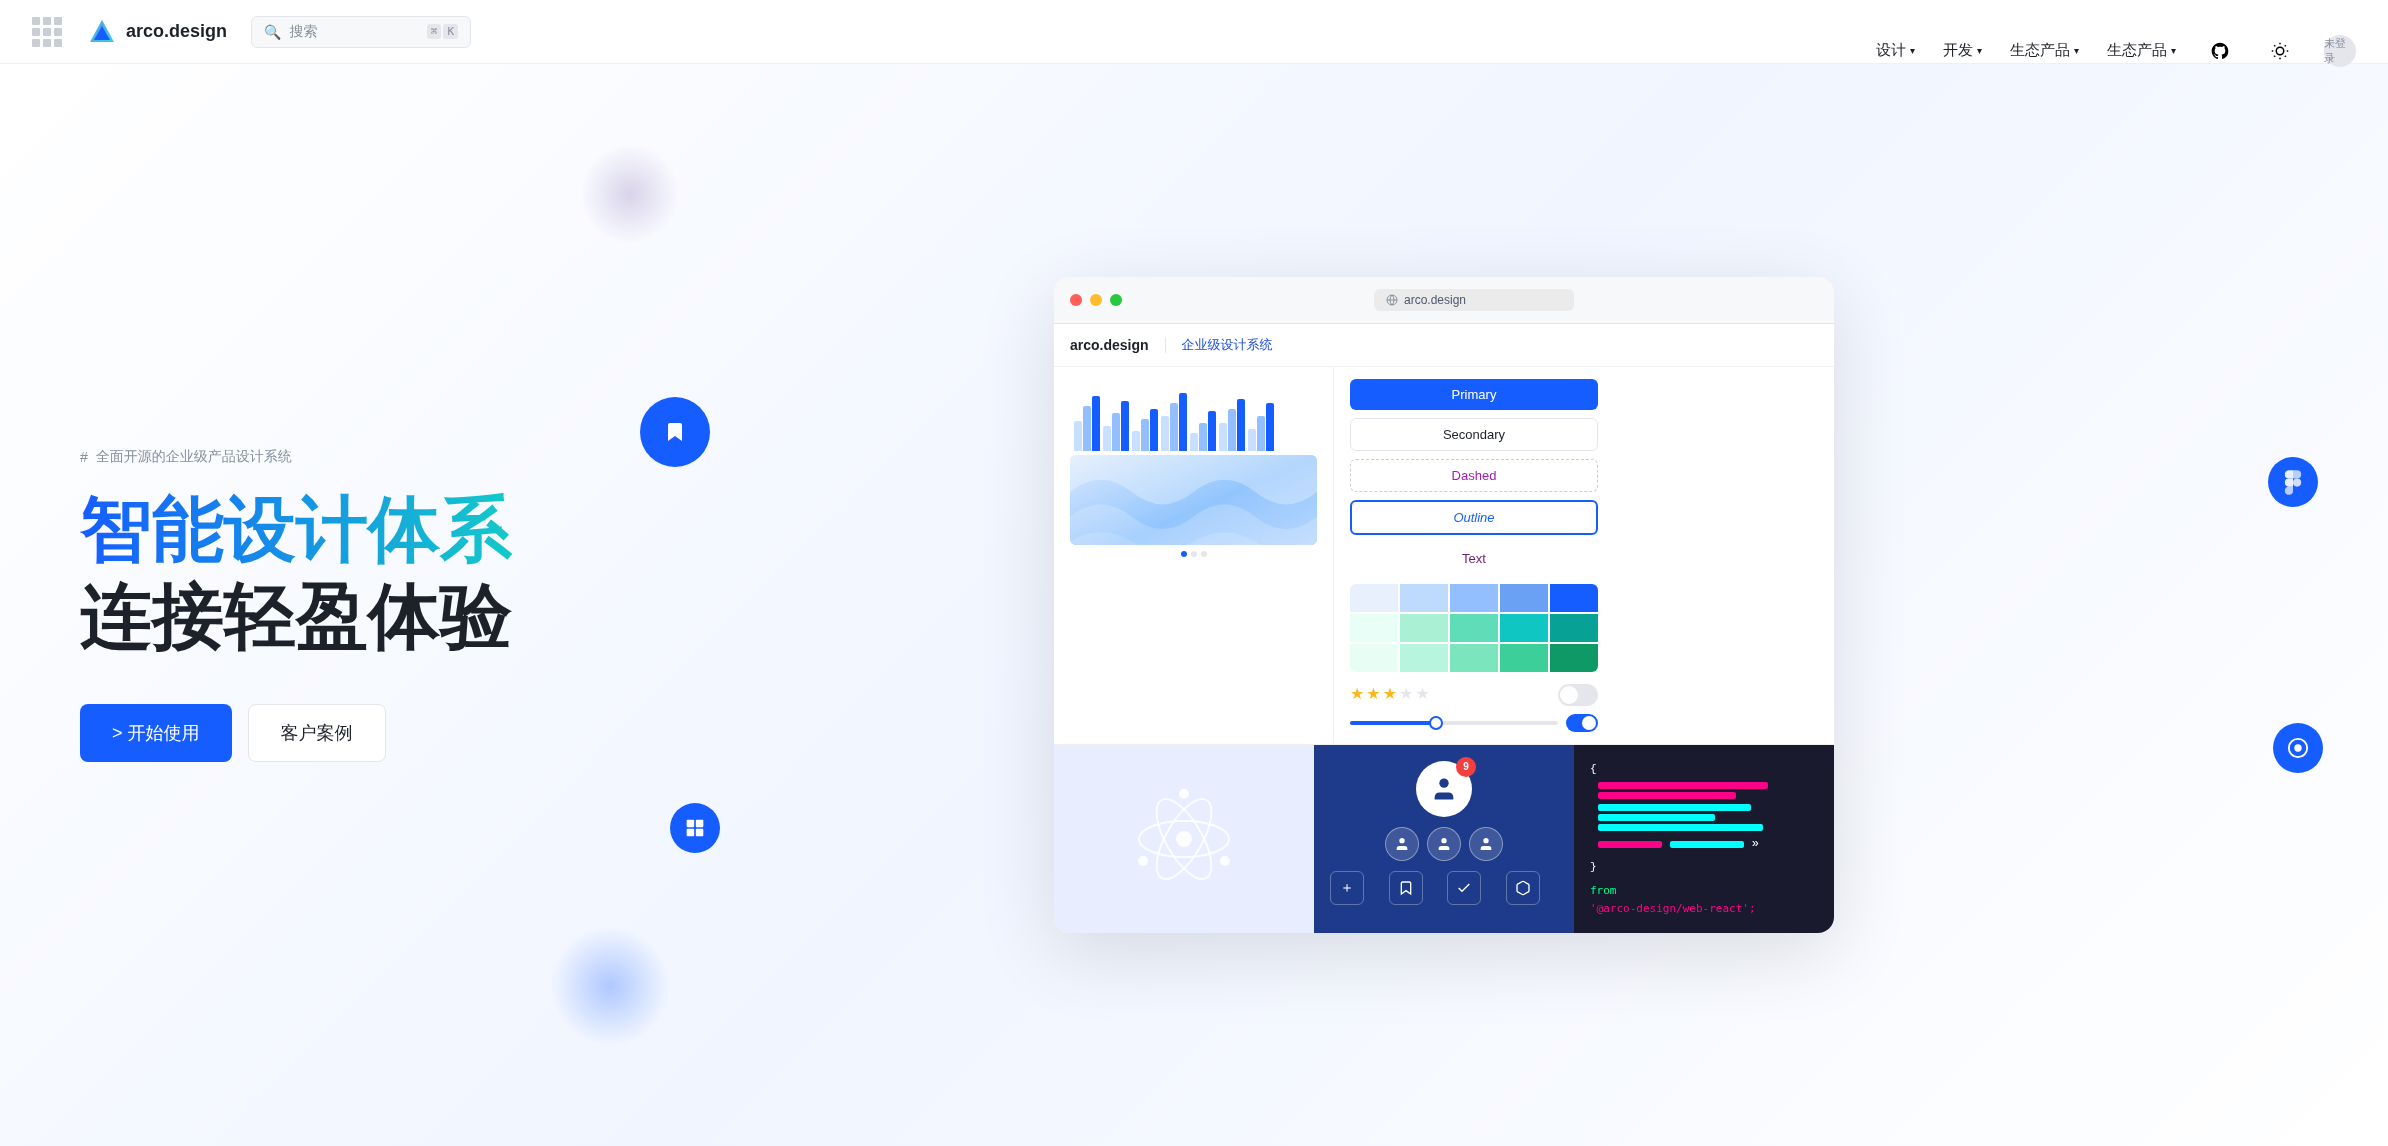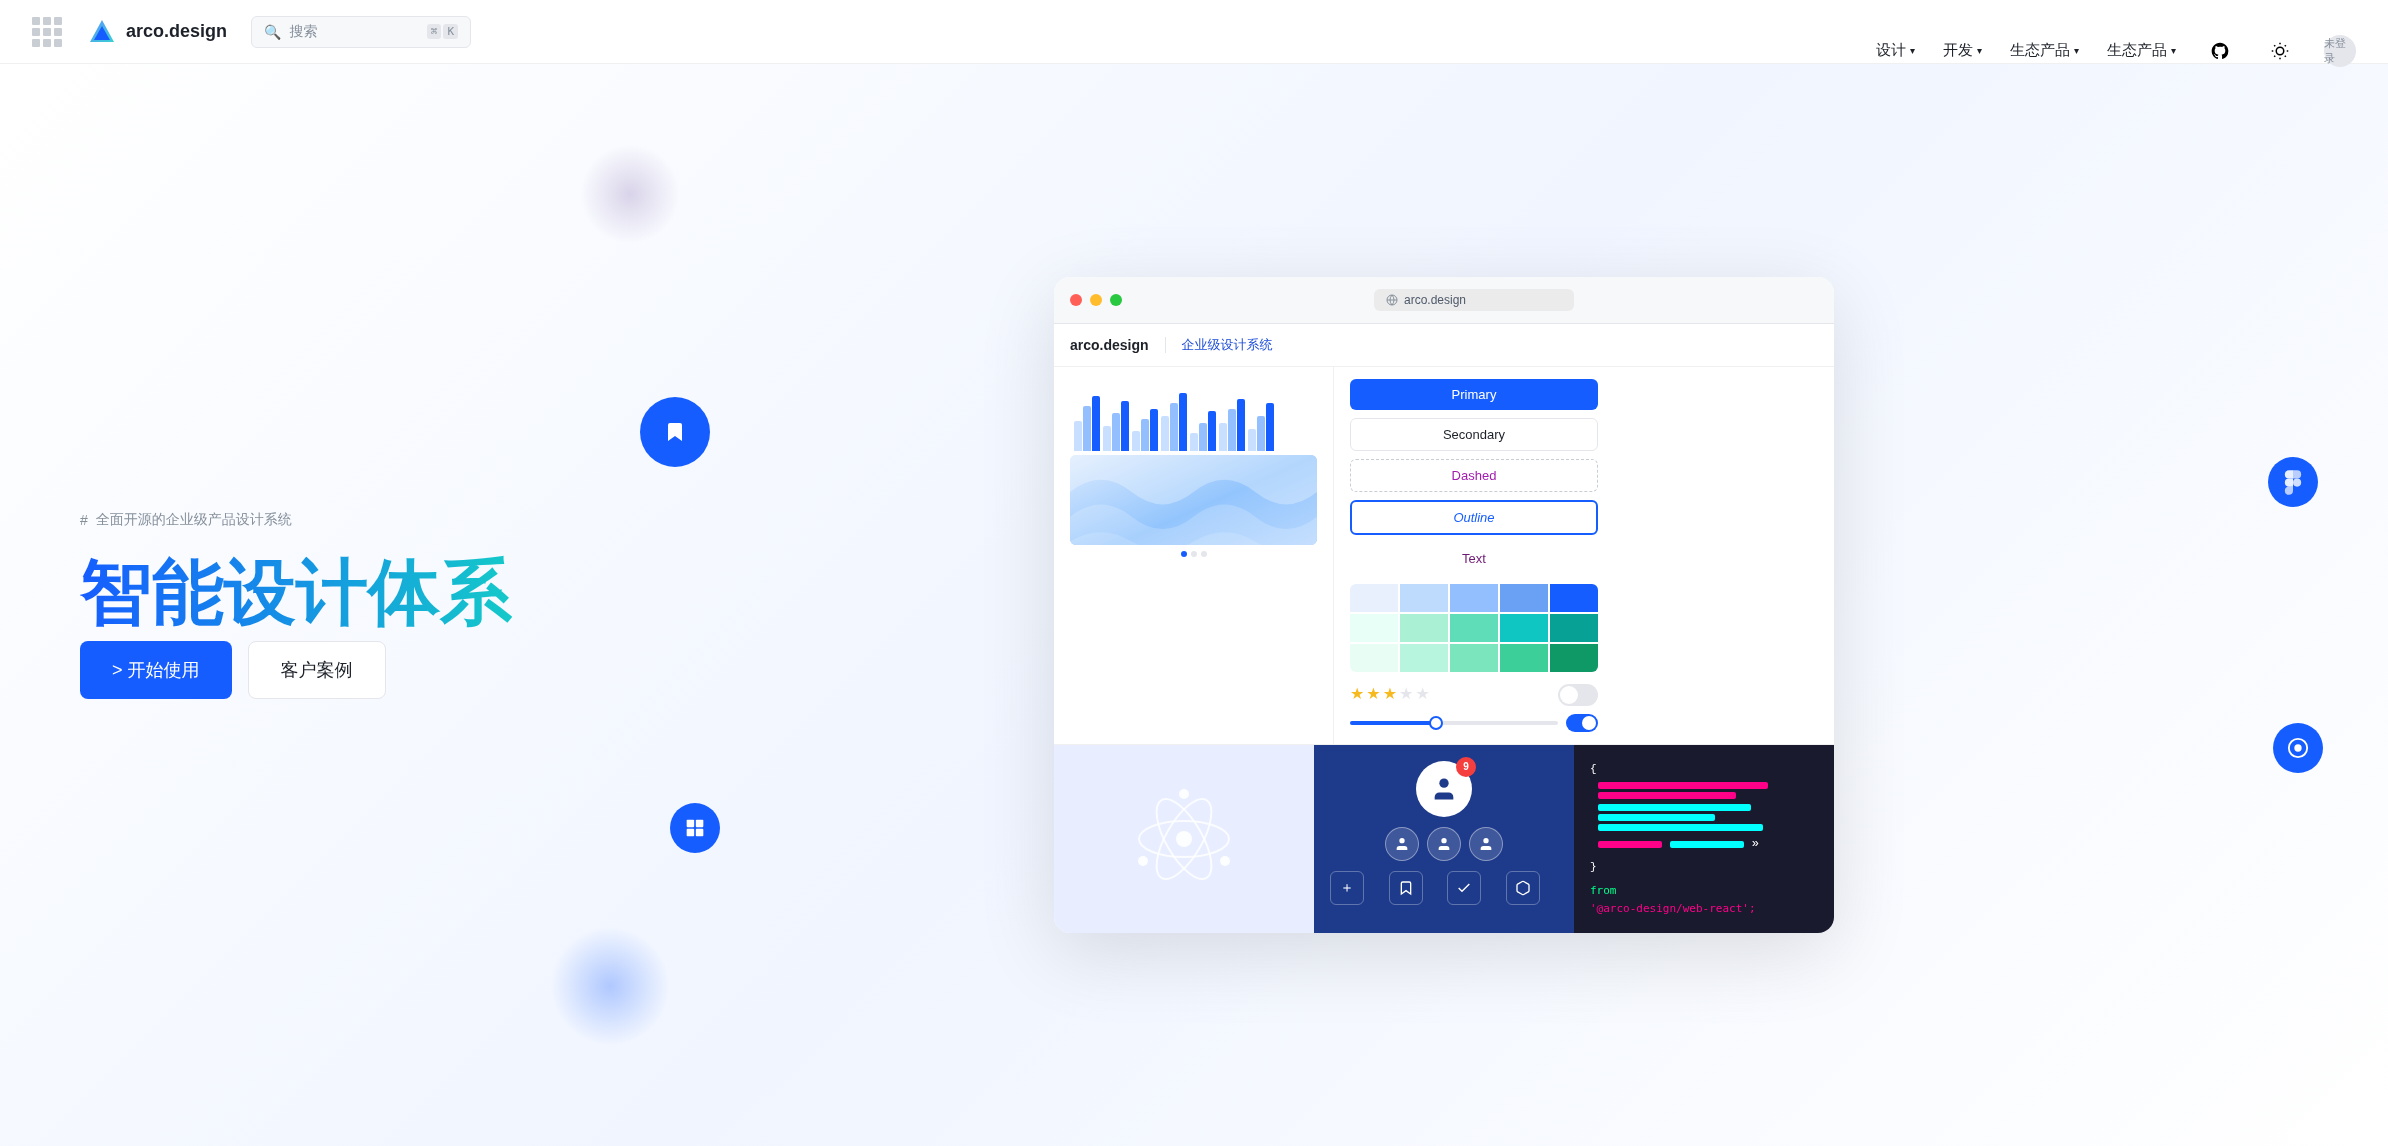--- a/index.html
+++ b/index.html
@@ -246,20 +246,23 @@
   <div class="glow-purple" style="left:580px;top:80px;"></div>
   <div class="glow-blue" style="left:550px;bottom:100px;"></div>
 
   <div class="hero-left">
     <div class="hero-tag">
       <span class="hero-tag-icon">#</span>
       <span>全面开源的企业级产品设计系统</span>
     </div>
     <div class="hero-title">
       <span class="gradient">智能设计体系</span>
+    </div>
+    <div class="hero-subtitle">
+      <span>连接轻盈体验</span>
     </div>
     <div class="hero-btns">
       <button class="btn-primary">&gt; 开始使用</button>
       <button class="btn-secondary">客户案例</button>
     </div>
   </div>
 
   <div style="position:relative;flex:1;display:flex;justify-content:center;align-items:center;">
     <div class="float-circle-blue" style="left:60px;top:120px;z-index:3;">
       <svg width="24" height="24" viewBox="0 0 24 24" fill="white">

